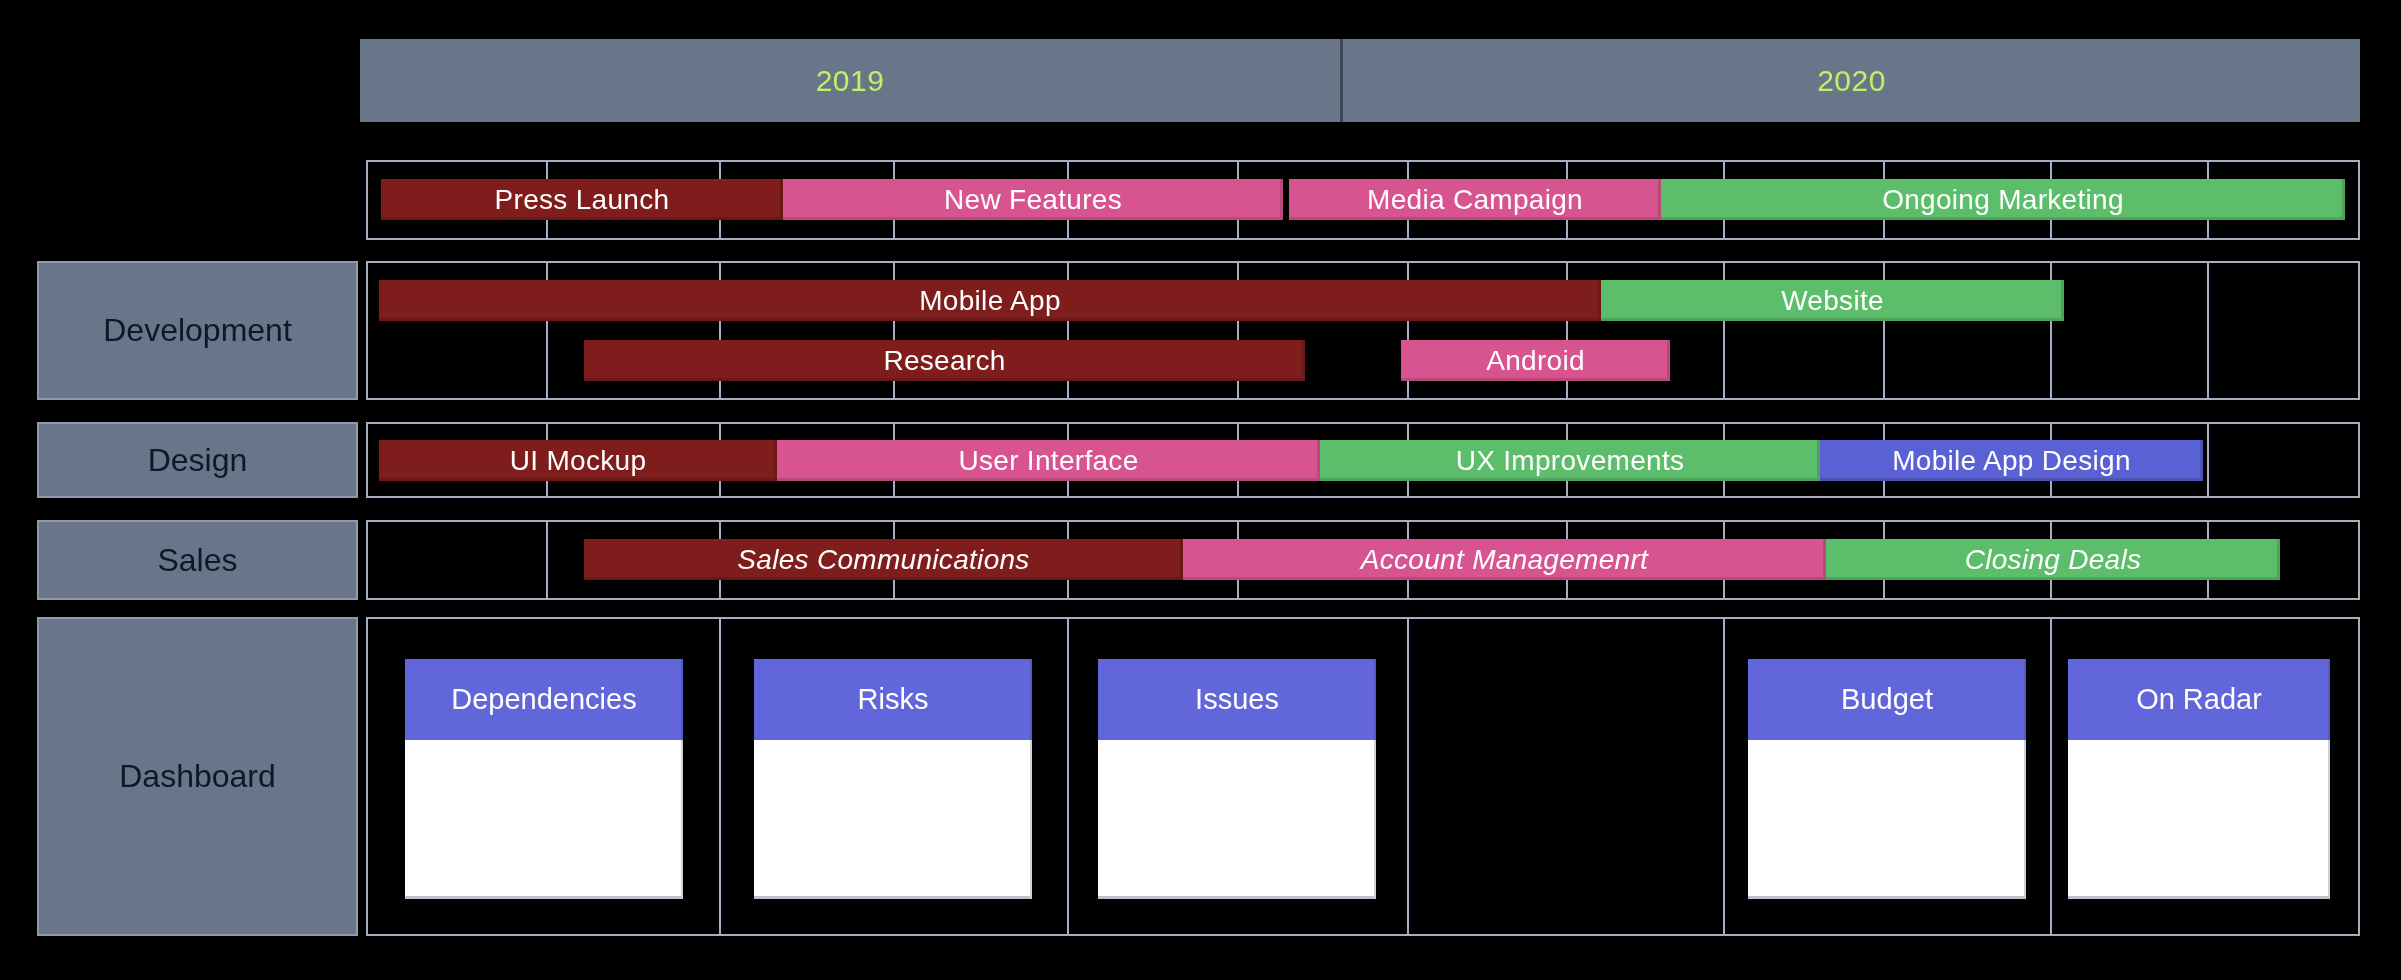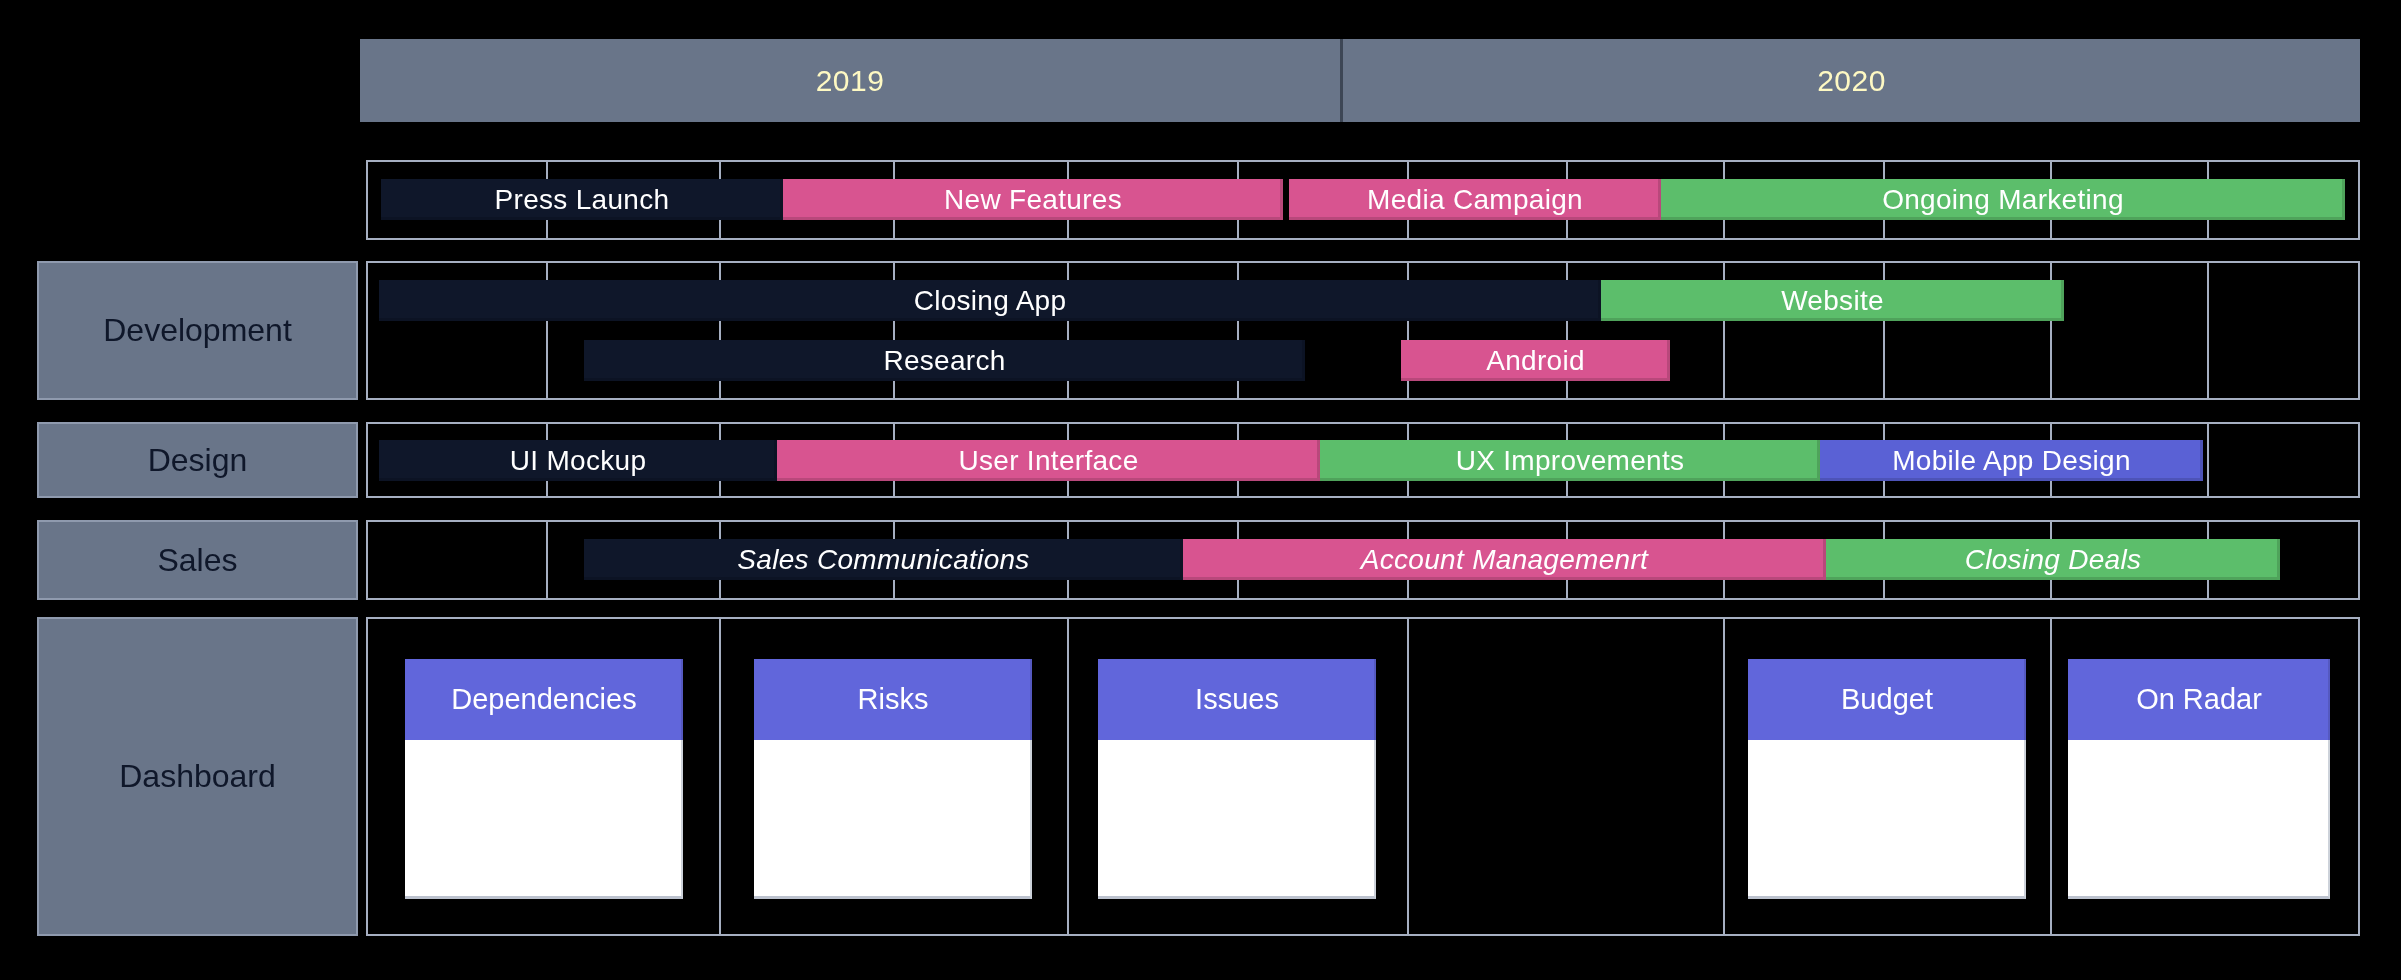--- a/index.html
+++ b/index.html
@@ -19,21 +19,21 @@
     position: absolute;
     left: 360px; top: 39px;
     width: 2000px; height: 83px;
     display: flex;
   }
   .year-cell {
     background: #697589;
     display: flex; align-items: center; justify-content: center;
     font-size: 30px;
     letter-spacing: 0.5px;
-    color: #fef9c3;
+    color: #bef264;
   }
   .year-2019 { width: 980px; }
   .year-2020 { width: 1020px; border-left: 3px solid #3d4655; }
 
   
   .band {
     position: absolute;
     left: 366px;
     width: 1994px;
     border: 2px solid #a6afc1;
@@ -61,21 +61,21 @@
   .bar {
     position: absolute;
     height: 41px;
     display: flex; align-items: center; justify-content: center;
     font-size: 28px;
     color: #ffffff;
     white-space: nowrap;
     box-shadow: inset -3px -3px 0 rgba(0,0,0,0.14);
     letter-spacing: 0.3px;
   }
-  .bar.teal   { background: #0f172a; text-align: center; }
+  .bar.teal   { background: #7f1d1d; text-align: center; }
   .bar.pink   { background: #d85490; }
   .bar.green  { background: #5cbe6b; }
   .bar.indigo { background: #5a61d5; }
 
   
   .card {
     position: absolute;
     top: 40px;
     width: 278px;
     height: 240px;
@@ -129,21 +129,21 @@
     <div class="grid-line" style="left:351px"></div>
     <div class="grid-line" style="left:525px"></div>
     <div class="grid-line" style="left:699px"></div>
     <div class="grid-line" style="left:869px"></div>
     <div class="grid-line" style="left:1039px"></div>
     <div class="grid-line" style="left:1198px"></div>
     <div class="grid-line" style="left:1355px"></div>
     <div class="grid-line" style="left:1515px"></div>
     <div class="grid-line" style="left:1682px"></div>
     <div class="grid-line" style="left:1839px"></div>
-    <div class="bar teal" style="left:11px;   top:17px; width:1222px">Closing App</div>
+    <div class="bar teal" style="left:11px;   top:17px; width:1222px">Mobile App</div>
     <div class="bar green" style="left:1233px; top:17px; width:463px">Website</div>
     <div class="bar teal" style="left:216px;  top:77px; width:721px">Research</div>
     <div class="bar pink" style="left:1033px;  top:77px; width:269px">Android</div>
   </div>
 
   <div class="row-label" style="top:422px; height:76px;">Design</div>
   <div class="band" style="top:422px; height:76px;">
     <div class="grid-line" style="left:178px"></div>
     <div class="grid-line" style="left:351px"></div>
     <div class="grid-line" style="left:525px"></div>

